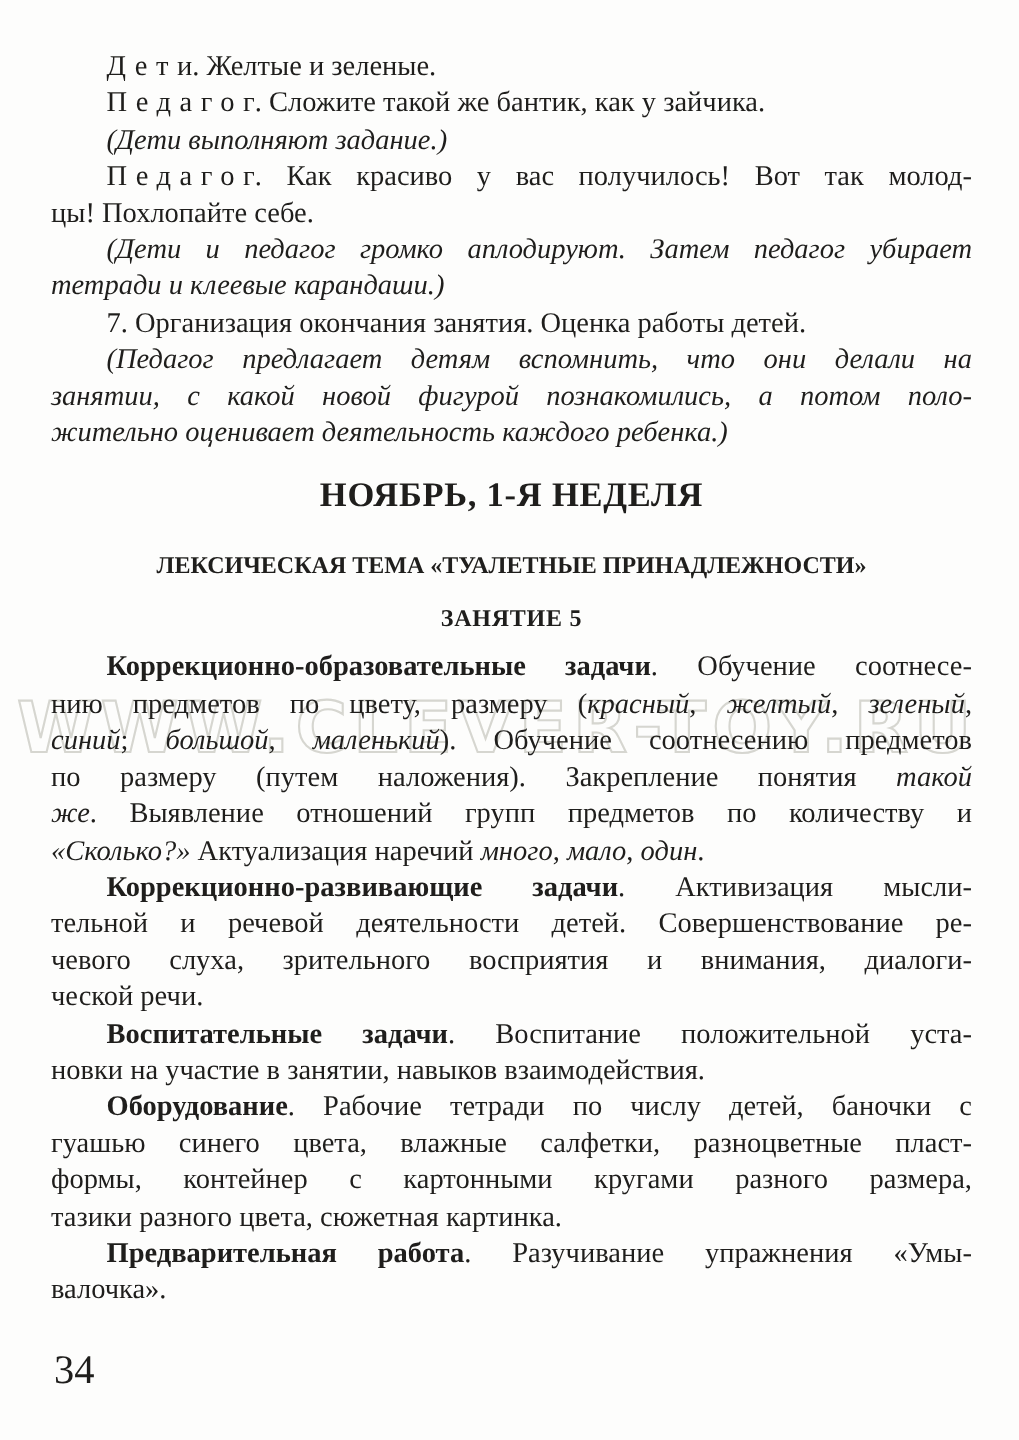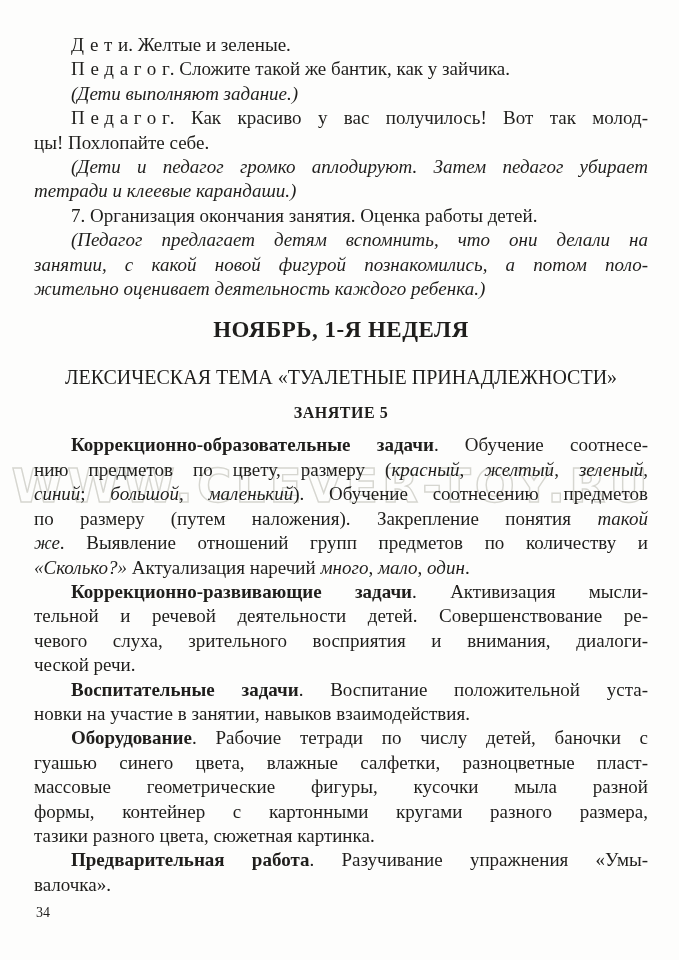--- a/index.html
+++ b/index.html
@@ -41,41 +41,41 @@
     margin: 15px 0 0;
     font-size: 23px;
     line-height: 28px;
     font-weight: bold;
     text-align: center;
     letter-spacing: 0.5px;
     font-family: Liberation Serif, serif;
   }
   .h-topic {
     margin: 21px 0 0;
-    font-size: 20px;
+    font-size: 16px;
     line-height: 25px;
-    font-weight: normal;
+    font-weight: bold;
     text-align: center;
   }
   .h-lesson {
     margin: 13px 0 0;
     font-size: 16px;
     line-height: 20px;
     font-weight: bold;
     text-align: center;
     letter-spacing: 0.5px;
   }
 
   .body-section { margin-top: 10px; }
 
   .page-number {
     position: absolute;
     left: 36px;
     top: 901px;
-    font-size: 14px;
+    font-size: 27px;
     line-height: 24px;
     z-index: 1;
   }
 
   .watermark {
     position: absolute;
     left: 0;
     right: 16px;
     top: 458px;
     z-index: 0;
@@ -146,21 +146,20 @@
           <div class="line just"><span class="r-n">чевого слуха, зрительного восприятия и внимания, диалоги-</span></div>
           <div class="line"><span class="r-n">ческой речи.</span></div>
         </div>
         <div class="para">
           <div class="line first just"><span class="r-bi">Воспитательные задачи</span><span class="r-n">. Воспитание положительной уста-</span></div>
           <div class="line"><span class="r-n">новки на участие в занятии, навыков взаимодействия.</span></div>
         </div>
         <div class="para">
           <div class="line first just"><span class="r-bi">Оборудование</span><span class="r-n">. Рабочие тетради по числу детей, баночки с</span></div>
           <div class="line just"><span class="r-n">гуашью синего цвета, влажные салфетки, разноцветные пласт-</span></div>
-          <div class="line just"><span class="r-n">массовые геометрические фигуры, кусочки мыла разной</span></div>
           <div class="line just"><span class="r-n">формы, контейнер с картонными кругами разного размера,</span></div>
           <div class="line"><span class="r-n">тазики разного цвета, сюжетная картинка.</span></div>
         </div>
         <div class="para">
           <div class="line first just"><span class="r-bi">Предварительная работа</span><span class="r-n">. Разучивание упражнения «Умы-</span></div>
           <div class="line"><span class="r-n">валочка».</span></div>
         </div>
       </div>
 
   </div>

